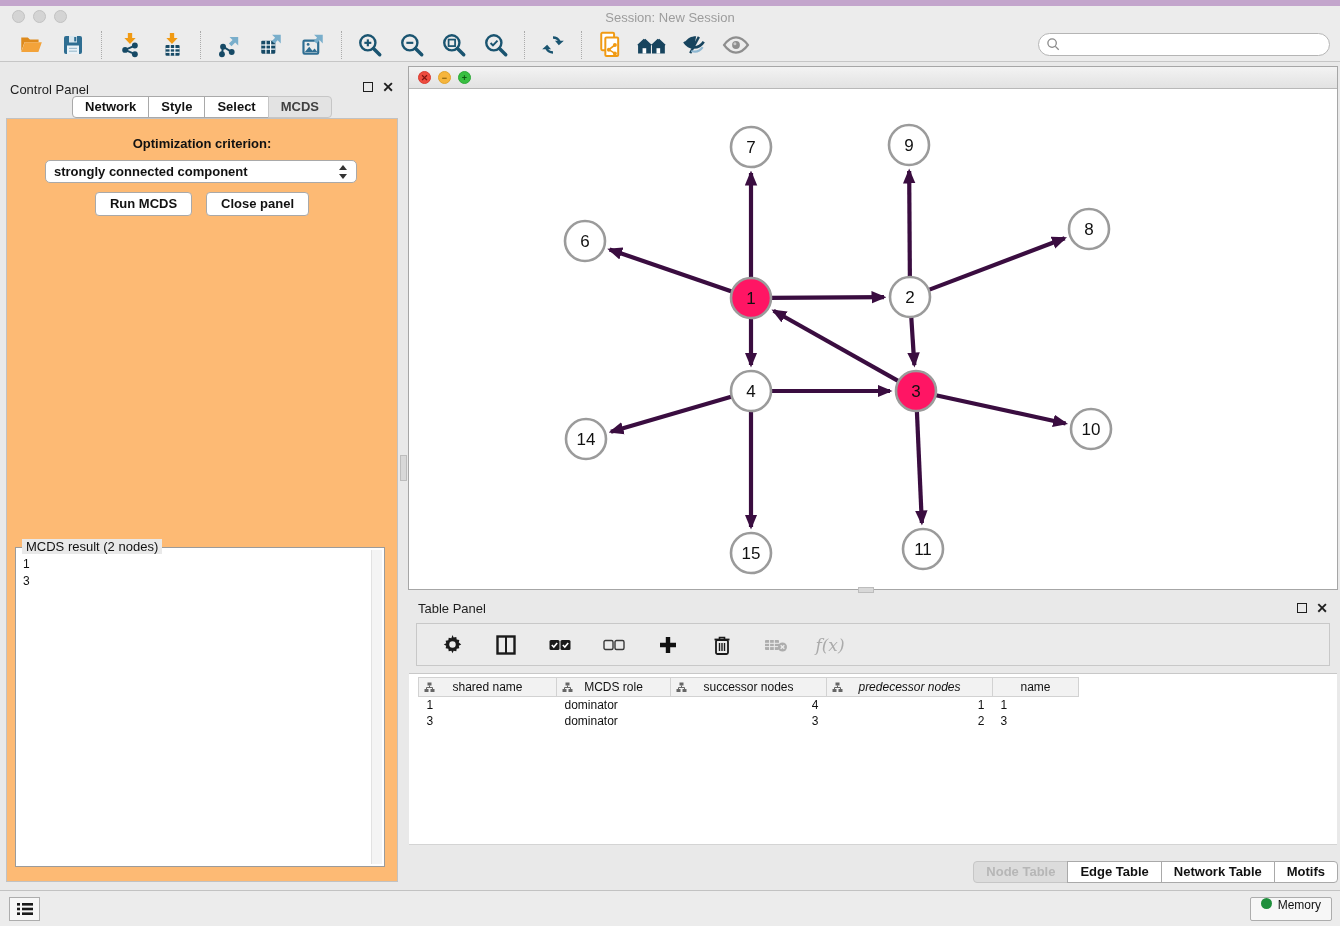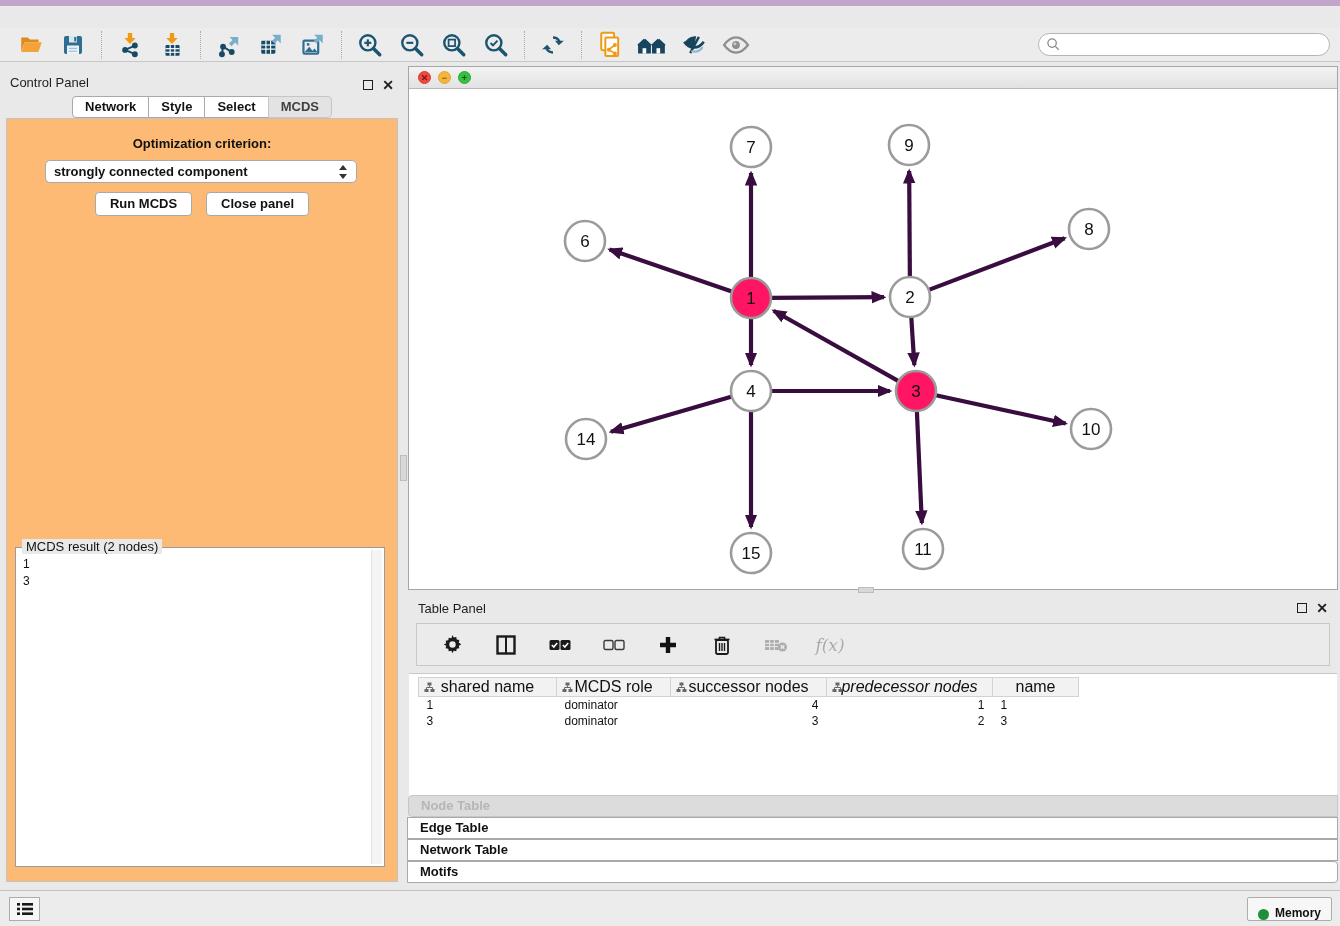--- a/index.html
+++ b/index.html
@@ -18,21 +18,21 @@
   .toolbar { position:absolute; left:0; top:28px; width:100%; height:34px; background:#ECECEC;
              border-bottom:1px solid #C6C6C6; display:flex; align-items:center; padding:0 10px; }
   .tb-icon { width:30px; height:28px; display:flex; align-items:center; justify-content:center; margin:0 6px; cursor:default; }
   .tb-sep { width:1px; height:28px; border-left:1px dotted #ABABAB; margin:0 7px; }
   .searchbox { margin-left:auto; width:292px; height:23px; background:#FFFFFF; border:1px solid #B5B5B5;
                border-radius:12px; display:flex; align-items:center; padding-left:7px; }
   .searchbox input { border:none; outline:none; flex:1; font-size:12px; background:transparent; height:18px; }
 
   
   .control-panel { position:absolute; left:2px; top:66px; width:400px; height:822px; }
-  .cp-header { height:24px; display:flex; align-items:flex-end; padding:0 8px; }
+  .cp-header { height:24px; display:flex; align-items:flex-start; padding:0 8px;margin-top:16px; }
   .cp-title { font-size:13px; color:#1E1E1E; }
   .panel-header-btns { margin-left:auto; display:flex; gap:9px; align-items:center; }
   .btn-max { width:10px; height:10px; border:1.6px solid #1E1E1E; }
   .btn-close { font-size:14px; font-weight:bold; color:#1E1E1E; line-height:10px; }
   .cp-tabs { position:absolute; top:30px; left:0; width:100%; display:flex; justify-content:center; }
   .tab { font-size:13px; font-weight:bold; color:#111; background:#FFFFFF; border:1px solid #A9A9A9;
          padding:2px 12px 3px; margin-left:-1px; }
   .tab:first-child { border-radius:4px 0 0 4px; margin-left:0; }
   .tab:last-child { border-radius:0 4px 4px 0; }
   .tab.active { background:#E3E3E3; color:#404040; border-color:#C6C6C6; }
@@ -71,44 +71,52 @@
   .table-panel { position:absolute; left:408px; top:595px; width:930px; height:293px; }
   .tp-header { height:26px; display:flex; align-items:center; padding:0 10px; }
   .tp-title { font-size:13px; color:#1E1E1E; }
   .tp-toolbar { position:absolute; left:8px; right:8px; top:28px; height:43px; background:#EBEBEB;
                 border:1px solid #C8C8C8; display:flex; align-items:center; padding-left:16px; gap:16px; }
   .tp-tool { width:38px; height:30px; display:flex; align-items:center; justify-content:center; }
   .fx { font-family:"DejaVu Serif", serif; font-style:italic; font-size:17px; color:#ABABAB; }
   .tp-tablearea { position:absolute; left:1px; right:1px; top:78px; bottom:43px; background:#FFFFFF;
                   border-top:1px solid #C8C8C8; border-bottom:1px solid #D4D4D4; }
   table.nodetable { border-collapse:collapse; table-layout:fixed; margin-left:9px; margin-top:3px; }
-  table.nodetable th { background:#F2F2F2; border:1px solid #D2D2D2; border-left:none; font-size:16px; font-weight:normal;
+  table.nodetable th { background:#F2F2F2; border:1px solid #D2D2D2; border-left:none; font-size:12px; font-weight:normal;
                        color:#111; height:19px; text-align:center; position:relative; }
   table.nodetable th:first-child { border-left:1px solid #D2D2D2; }
   table.nodetable th .hicon { position:absolute; left:5px; top:4px; }
   table.nodetable td { font-size:12px; color:#111; height:16px; padding:0 8px; }
   .ta-left { text-align:left; } .ta-right { text-align:right; }
-  .tp-tabs { position:absolute; bottom:5px; left:0; width:100%; display:flex; justify-content:flex-end;flex-direction:column; }
+  .tp-tabs { position:absolute; bottom:5px; left:0; width:100%; display:flex; justify-content:flex-end; }
   .tp-tabs .tab.active { background:#DCDCDC; color:#B6B6B6; }
 
   
   .statusbar { position:absolute; left:0; top:890px; width:100%; height:36px; background:#ECECEC; border-top:1px solid #C2C2C2; }
   .sb-list-btn { position:absolute; left:9px; top:6px; width:31px; height:24px; background:#F7F7F7;
                  border:1px solid #ADADAD; display:flex; align-items:center; justify-content:center; }
   .memory-btn { position:absolute; right:8px; top:6px; height:24px; background:#F7F7F7; border:1px solid #ADADAD;
-                border-radius:2px; display:flex; align-items:flex-end; gap:6px; padding:0 10px;font-weight:bold; }
+                border-radius:2px; display:flex; align-items:flex-start; gap:6px; padding:0 10px; }
   .memory-dot { width:11px; height:11px; border-radius:50%; background:#1F8F3C; }
   .memory-label { font-size:12px; color:#111; }
 </style>
 </head>
 <body>
 
 <div id="app">
 
   <div class="stripe"></div>
+  <div class="titlebar">
+    <div class="tl-dots">
+      <div class="tl-dot"></div>
+      <div class="tl-dot"></div>
+      <div class="tl-dot"></div>
+    </div>
+    <div class="win-title">Session: New Session</div>
+  </div>
 
   <div class="toolbar">
     <span class="tb-icon">
       <svg width="26" height="26" viewBox="0 0 24 24">
           <path fill="#DE8A1C" d="M3 18V5h6l2 2h8v2.4H6z"></path>
           <path fill="#F3A33A" d="M6.2 9.4H22l-3.2 9H3z"></path>
         </svg>
     </span>
     <span class="tb-icon">
       <svg width="24" height="24" viewBox="0 0 24 24">

